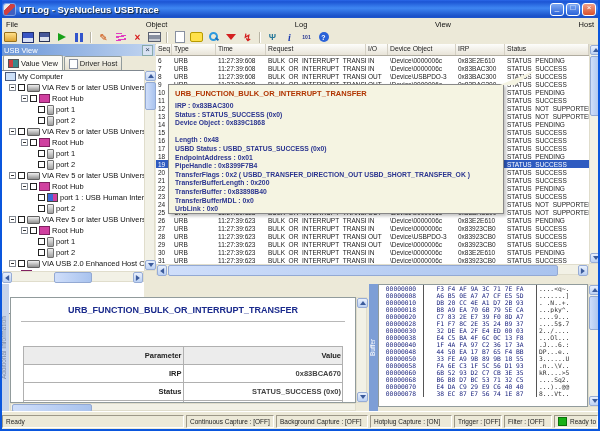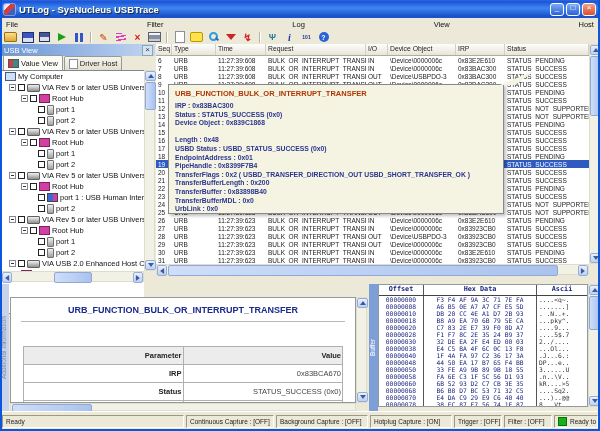--- a/index.html
+++ b/index.html
@@ -91,21 +91,21 @@
   .bltab.active{background:#fcfbf6;height:13px;}
   .ic-infotab{width:7px;height:8px;background:#ffe88a;border:1px solid #b89a30;}
   .ic-gridtab{width:8px;height:7px;background:#4a66c8;box-shadow:inset 0 0 0 1px #aab8e8;}
   .ic-stacktab{width:7px;height:8px;background:#e4e6ee;border:1px solid #8890a0;}
   .bl-content{position:absolute;left:10px;top:297px;width:346px;height:106px;background:#fff;border:1px solid #919b9c;box-sizing:border-box;overflow:hidden;}
   .bl-title{text-align:center;color:#1a2a8c;font-weight:bold;font-size:9px;margin-top:7px;white-space:nowrap;}
   .bl-hr{height:1px;background:#b8b8b8;margin:6px 10px 0 10px;}
   .ptable{position:absolute;left:12px;top:48px;width:320px;border-collapse:collapse;font-size:7.5px;}
   .ptable td{border:1px solid #b0b0b0;height:15px;text-align:right;width:50%;}
   .ptable .ph{background:#ececec;font-weight:bold;color:#222;}
-  .ptable .pv{color:#444;}
+  .ptable .pv{color:#444;font-weight:bold;}
   .ptable .pp{font-weight:bold;color:#222;}
   .bufflabel{position:absolute;left:369px;top:284px;width:9px;height:127px;background:#7d9ed6;color:#fff;font-size:6.5px;writing-mode:vertical-rl;transform:rotate(180deg);text-align:center;overflow:hidden;white-space:nowrap;}
   .hexpane{position:absolute;left:378px;top:284px;width:210px;height:123px;background:#fff;border:1px solid #919b9c;box-sizing:border-box;overflow:hidden;font-family:"DejaVu Sans Mono",monospace;}
   .hex-head{display:flex;height:10px;border-bottom:1px solid #444;color:#1a237e;font-size:6.8px;font-weight:bold;}
   .hx-off{width:44px;text-align:center;flex:none;}
   .hx-hex{width:114px;text-align:center;border-left:1px solid #555;border-right:1px solid #555;flex:none;box-sizing:border-box;}
   .hx-asc{flex:1;text-align:center;overflow:hidden;}
   .hexrow{display:flex;height:7px;line-height:7px;font-size:6.3px;color:#1a237e;}
   .hexrow .hx-asc{text-align:left;padding-left:2px;color:#333;white-space:pre;}
   .hexrow .hx-off{color:#1a237e;}
@@ -132,21 +132,21 @@
         </span>
       <span class="wbtn close">
           <span class="g">×</span>
         </span>
     </span>
   </div>
 
   <div class="menubar">
 
   <span class="mi">File</span>
-      <span class="mi">Filter</span>
+      <span class="mi">Object</span>
       <span class="mi">Log</span>
       <span class="mi">View</span>
       <span class="mi">Host</span>
     </div>
 
   <div class="toolbar">
     <span class="tgroup">
         <span class="tbtn">
           <span class="tg ic-open"></span>
         </span>
@@ -732,25 +732,20 @@
   <div class="sb" style="left:356px;top:297px;width:11px;height:106px;">
     <span class="sbb a-up" style="left:0;top:0;width:11px;height:10px;"></span>
     <span class="sbb a-dn" style="left:0;bottom:0;width:11px;height:10px;"></span>
   </div>
   <div class="sb" style="left:10px;top:403px;width:346px;height:8px;">
     <span class="thumb" style="left:1px;top:0;width:80px;height:8px;"></span>
   </div>
 
   <div class="bufflabel">Buffer</div>
   <div class="hexpane">
-    <div class="hex-head">
-      <span class="hx-off">Offset</span>
-      <span class="hx-hex">Hex Data</span>
-      <span class="hx-asc">Ascii</span>
-    </div>
     <div>
 
         <div class="hexrow">
           <span class="hx-off">00000000</span>
           <span class="hx-hex">F3 F4 AF 9A 3C 71 7E FA</span>
           <span class="hx-asc">....&lt;q~.</span>
         </div>
 
         <div class="hexrow">
           <span class="hx-off">00000008</span>

